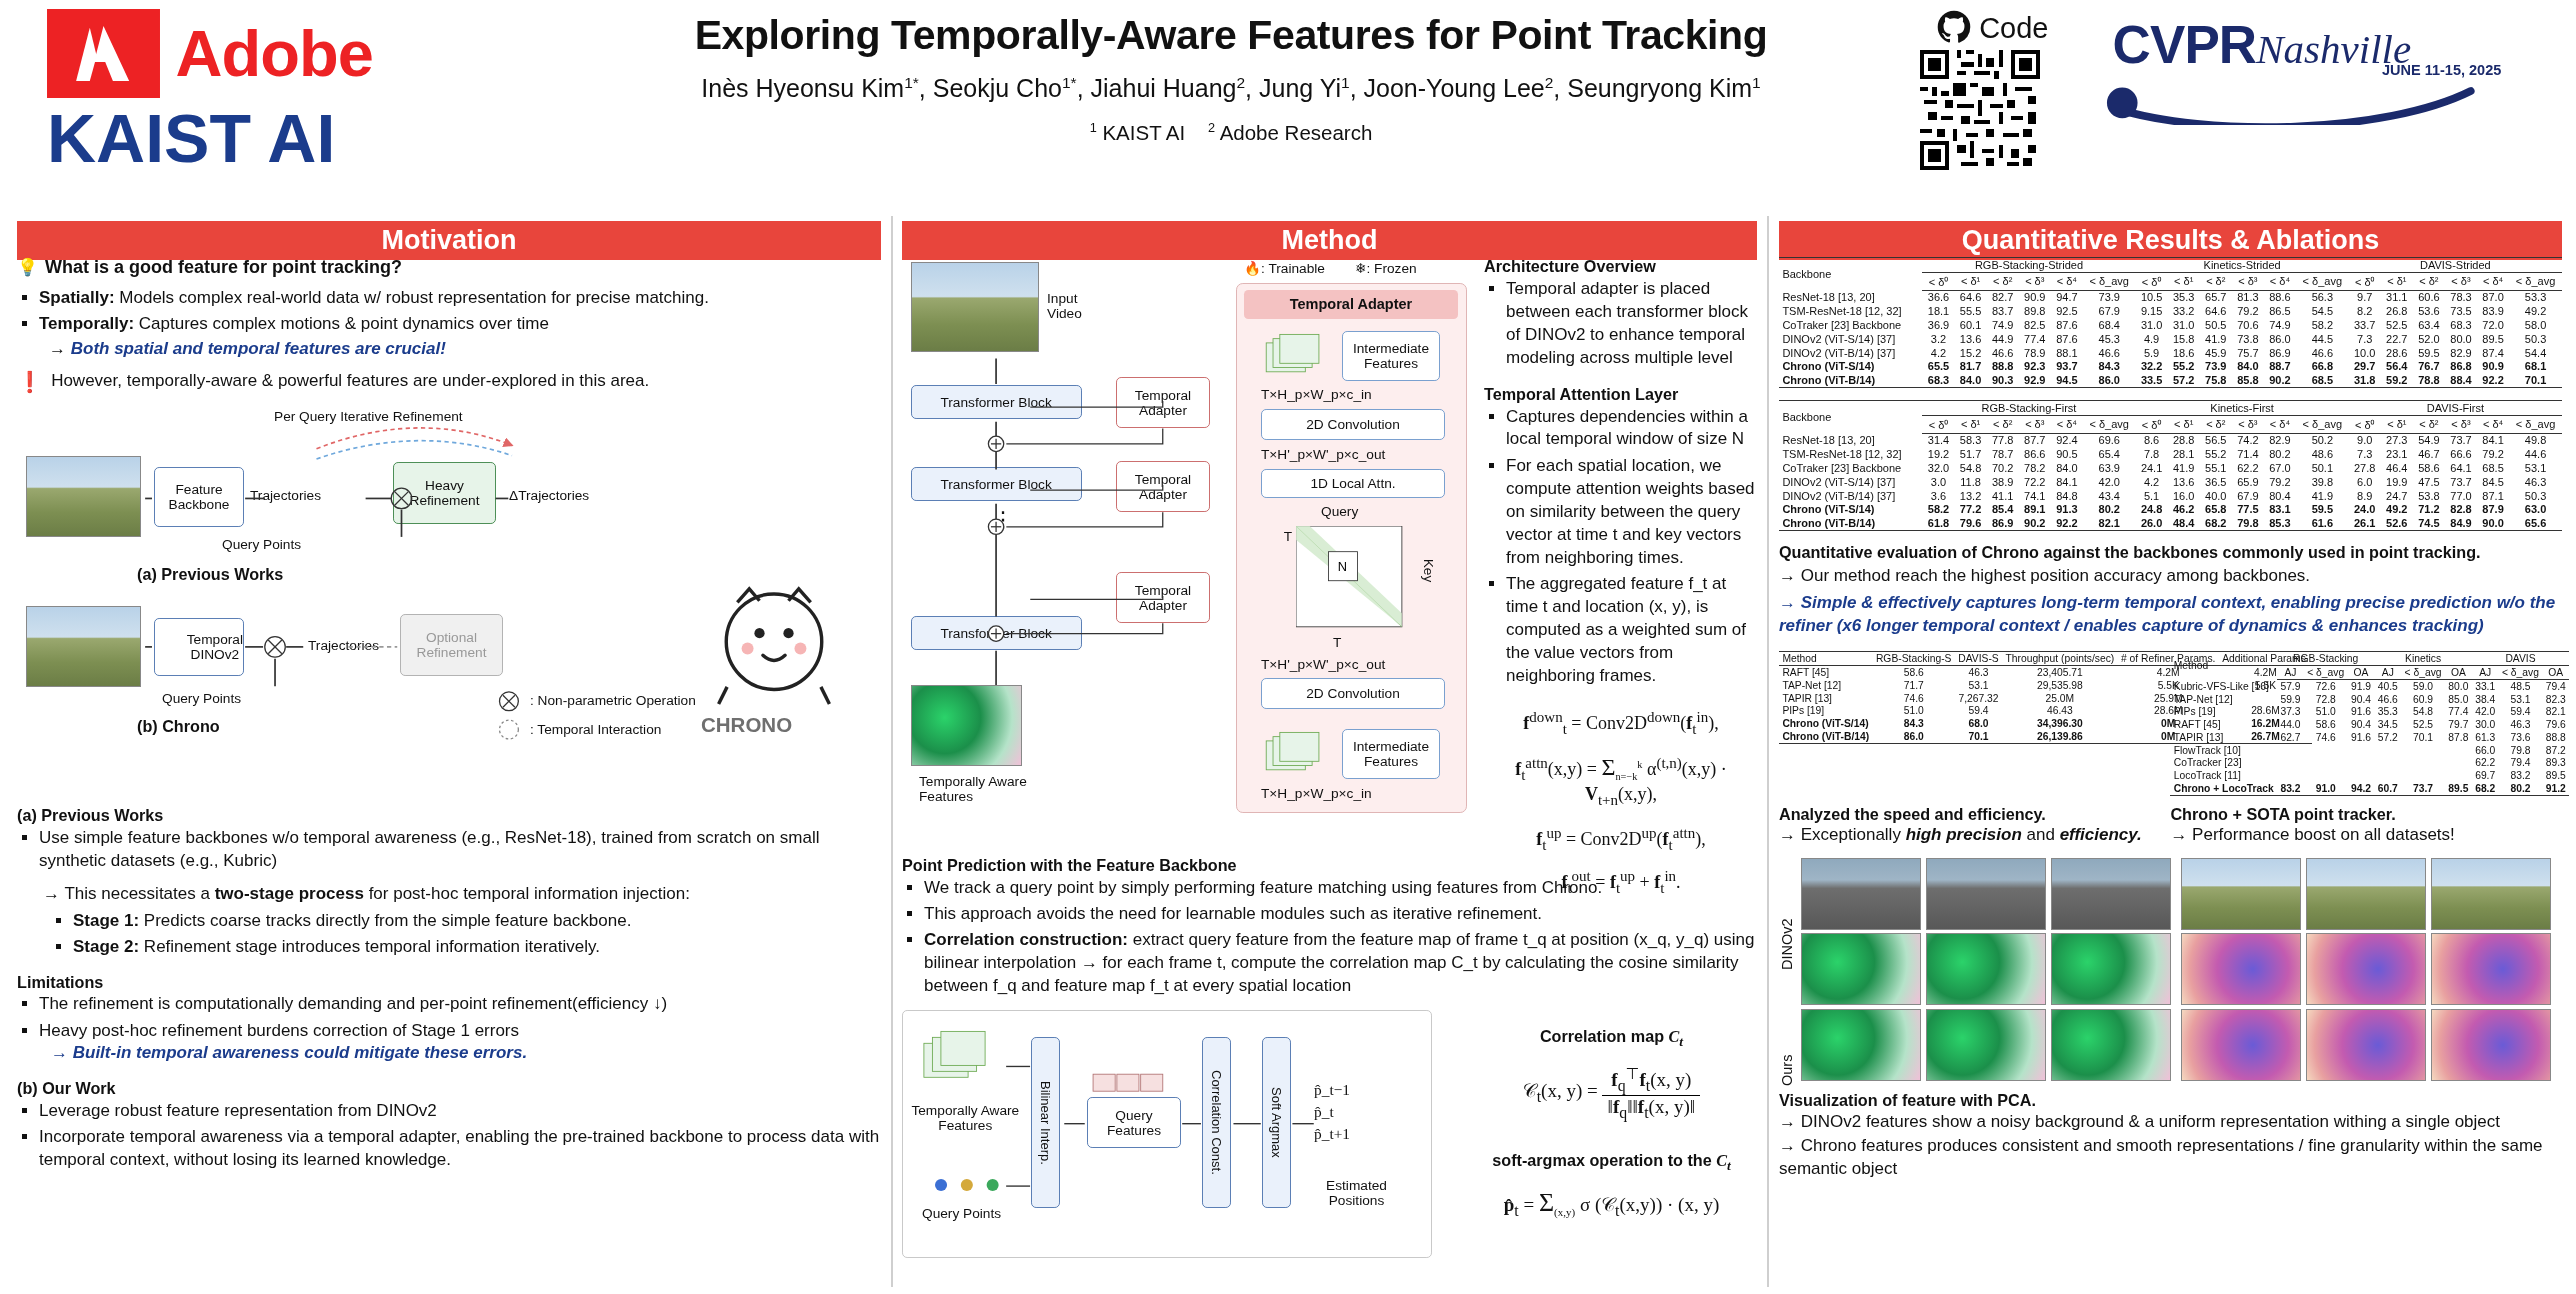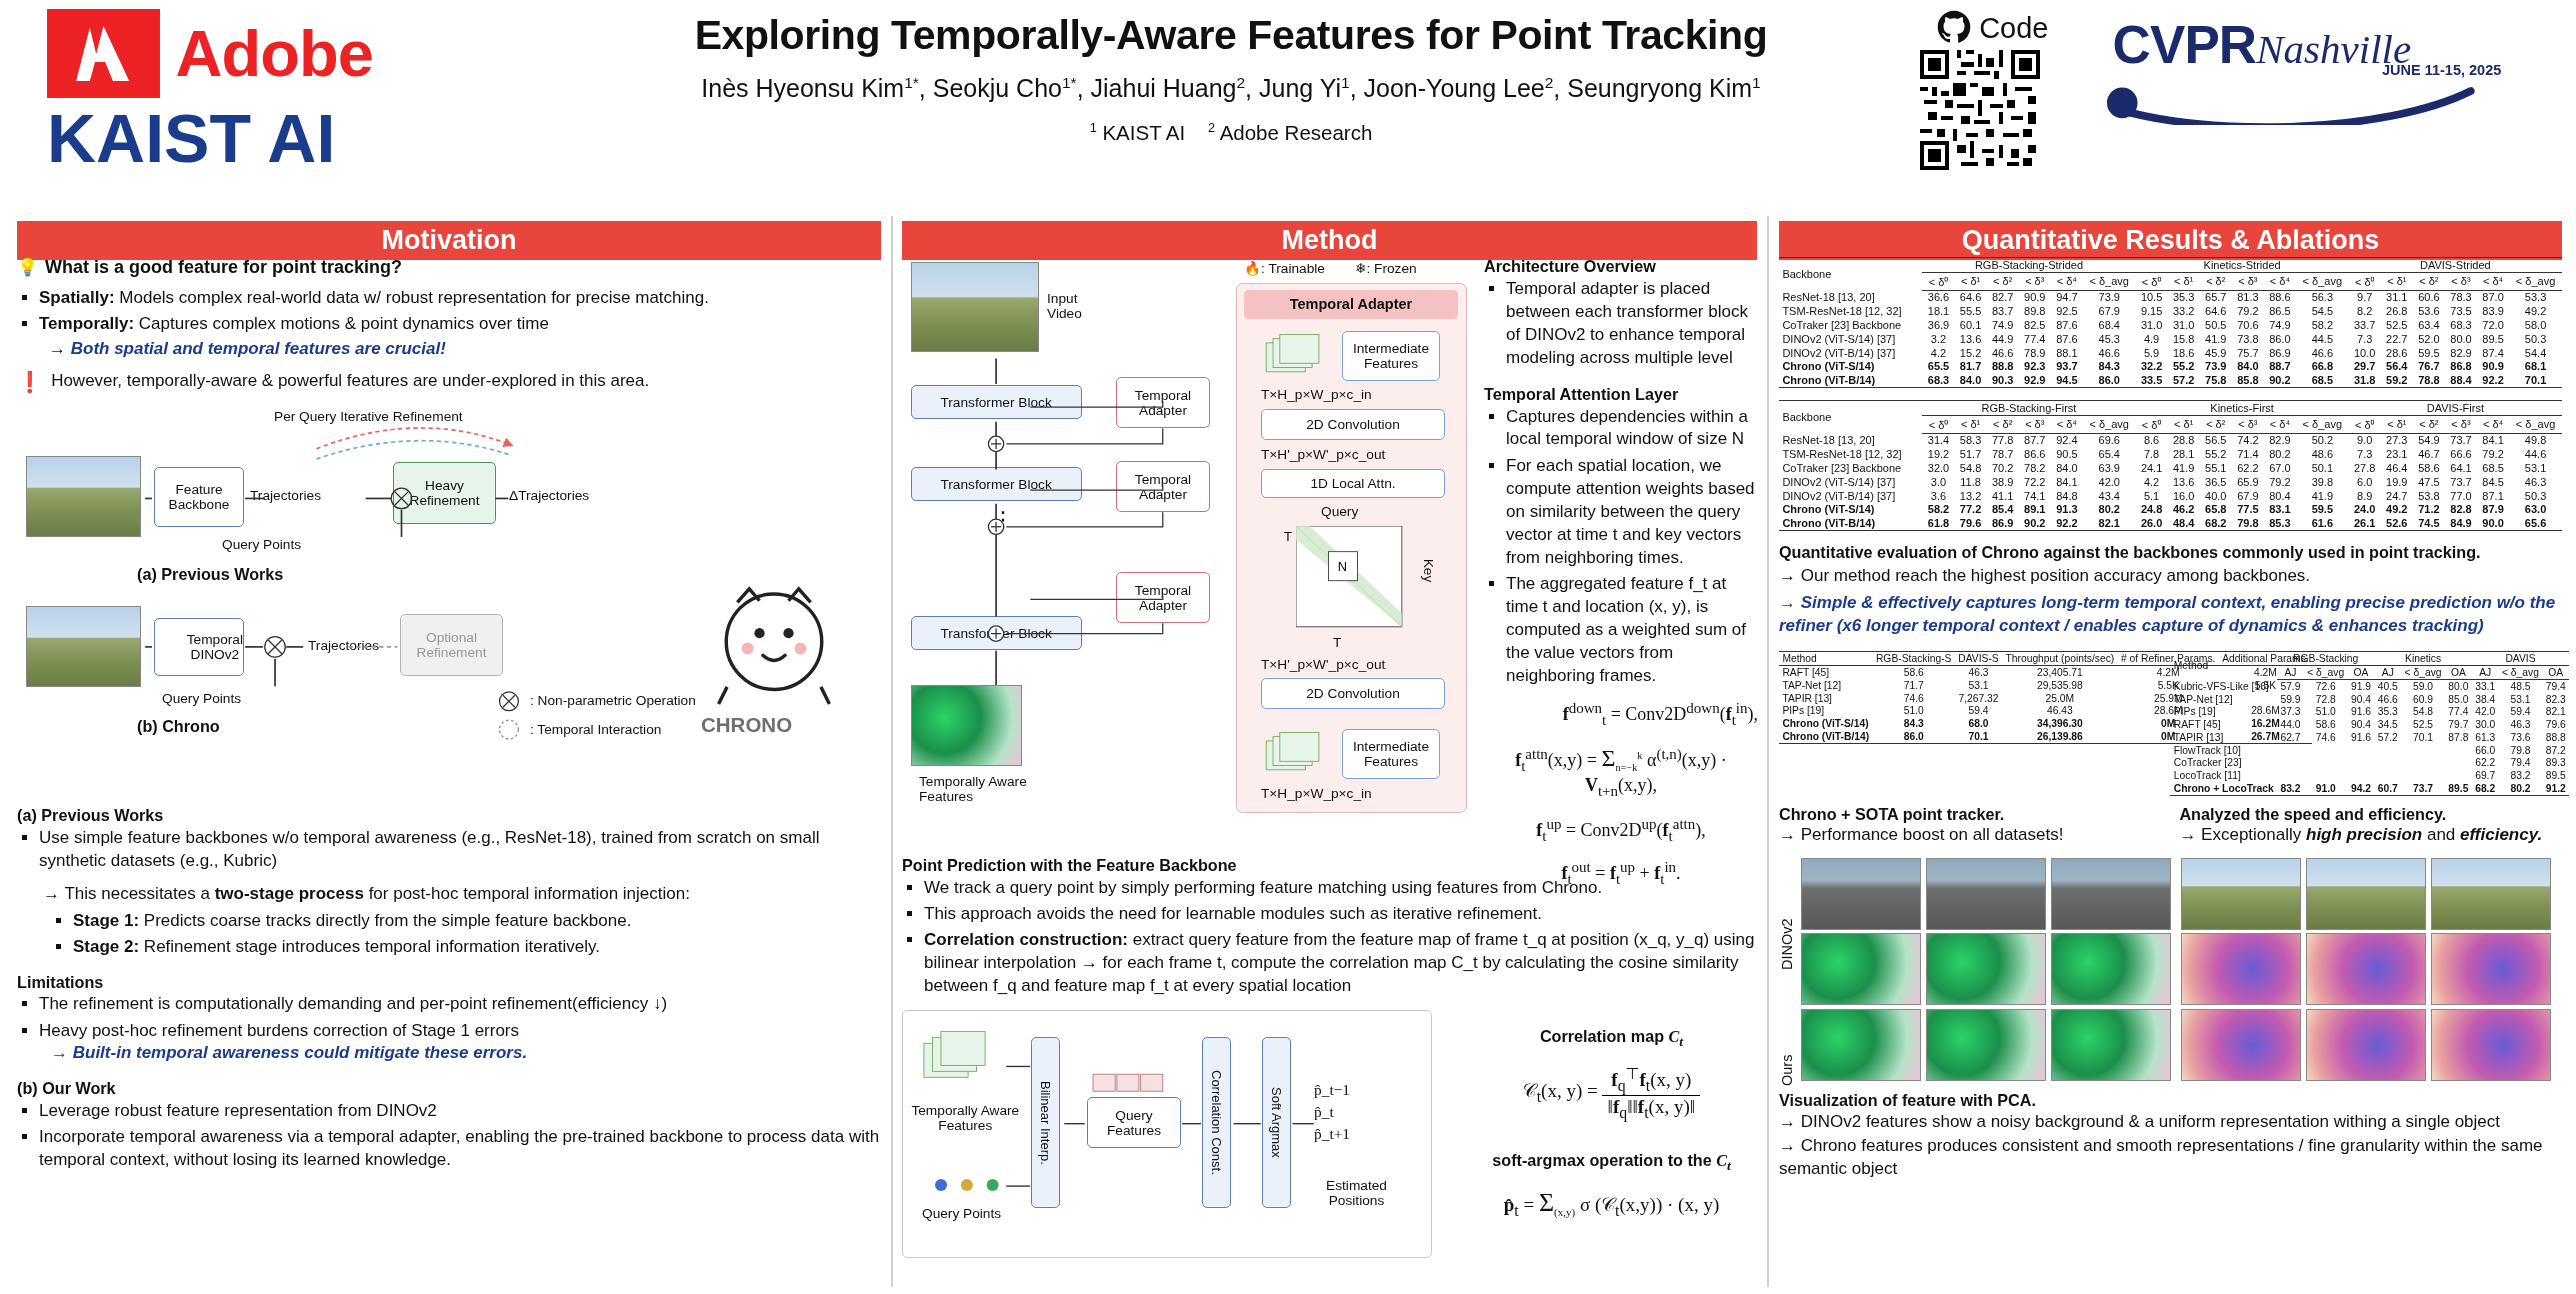--- a/index.html
+++ b/index.html
@@ -470,21 +470,21 @@
       <div class="cap">Architecture Overview</div>
       <ul class="bulletsq">
         <li><span>Temporal adapter is placed between each transformer block of DINOv2 to enhance temporal modeling across multiple level</span></li>
       </ul>
       <div class="cap" style="margin-top:15.4px;">Temporal Attention Layer</div>
       <ul class="bulletsq">
         <li><span>Captures dependencies within a local temporal window of size N</span></li>
         <li><span>For each spatial location, we compute attention weights based on similarity between the query vector at time t and key vectors from neighboring times.</span></li>
         <li><span>The aggregated feature f_t at time t and location (x, y), is computed as a weighted sum of the value vectors from neighboring frames.</span></li>
       </ul>
-      <div style="font-family:'Liberation Serif',serif;font-size:18px;margin-top:12px;text-align:right;">
+      <div style="font-family:'Liberation Serif',serif;font-size:18px;margin-top:21px;text-align:center;">
         <b>f</b><sup>down</sup><sub>t</sub> = Conv2D<sup>down</sup>(<b>f</b><sub>t</sub><sup>in</sup>),
       </div>
       <div style="font-family:'Liberation Serif',serif;font-size:18px;margin-top:17px;text-align:center;">
         <b>f</b><sub>t</sub><sup>attn</sup>(x,y) = <span style="font-size:24px;">Σ</span><sub style="font-size:10.3px;">n=−k</sub><sup style="font-size:10.3px;">k</sup> α<sup>(t,n)</sup>(x,y) · <b>V</b><sub>t+n</sub>(x,y),
       </div>
       <div style="font-family:'Liberation Serif',serif;font-size:18px;margin-top:17px;text-align:center;">
         <b>f</b><sub>t</sub><sup>up</sup> = Conv2D<sup>up</sup>(<b>f</b><sub>t</sub><sup>attn</sup>),
       </div>
       <div style="font-family:'Liberation Serif',serif;font-size:18px;margin-top:13.7px;text-align:center;">
         <b>f</b><sub>t</sub><sup>out</sup> = <b>f</b><sub>t</sub><sup>up</sup> + <b>f</b><sub>t</sub><sup>in</sup>.
@@ -1127,27 +1127,27 @@
                 <td style="border-bottom: 1.1px solid rgb(51, 51, 51);">68.2</td>
                 <td style="border-bottom: 1.1px solid rgb(51, 51, 51);">80.2</td>
                 <td style="border-bottom: 1.1px solid rgb(51, 51, 51);">91.2</td>
               </tr>
             </tbody>
         </table>
       </div>
     </div>
 
     <div style="display:flex;gap:15.4px;margin-top:8.6px;">
+      <div style="width:376px;">
+        <div class="cap">Analyzed the speed and efficiency.</div>
+        <div class="txt">→ Exceptionally <span class="i b">high precision</span> and <span class="i b">efficiency.</span></div>
+      </div>
       <div style="width:385px;">
         <div class="cap">Chrono + SOTA point tracker.</div>
         <div class="txt">→ Performance boost on all datasets!</div>
-      </div>
-      <div style="width:376px;">
-        <div class="cap">Analyzed the speed and efficiency.</div>
-        <div class="txt">→ Exceptionally <span class="i b">high precision</span> and <span class="i b">efficiency.</span></div>
       </div>
     </div>
 
     <div style="position:relative;margin-top:12px;height:282px;">
       <div style="position:absolute;left:0;top:26px;writing-mode:vertical-rl;transform:rotate(180deg);font-size:14.5px;height:120px;text-align:center;">DINOv2</div>
       <div style="position:absolute;left:0;top:152px;writing-mode:vertical-rl;transform:rotate(180deg);font-size:14.5px;height:120px;text-align:center;">Ours</div>
 
       <div class="photo im-road" style="left:22px;top:0px;width:120px;height:72px;"></div>
       <div class="photo im-road" style="left:147px;top:0px;width:120px;height:72px;"></div>
       <div class="photo im-road" style="left:272px;top:0px;width:120px;height:72px;"></div>

